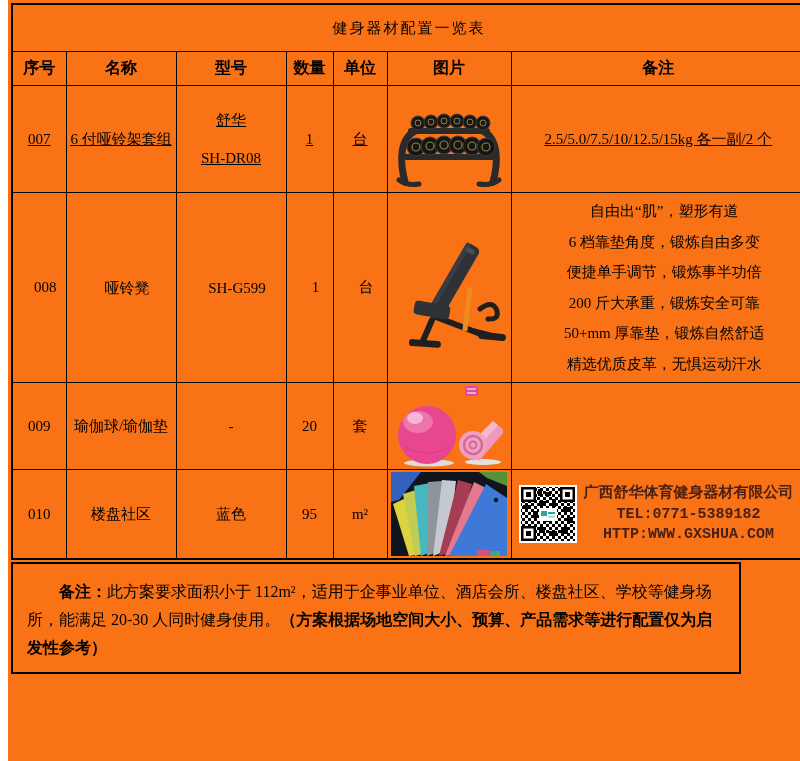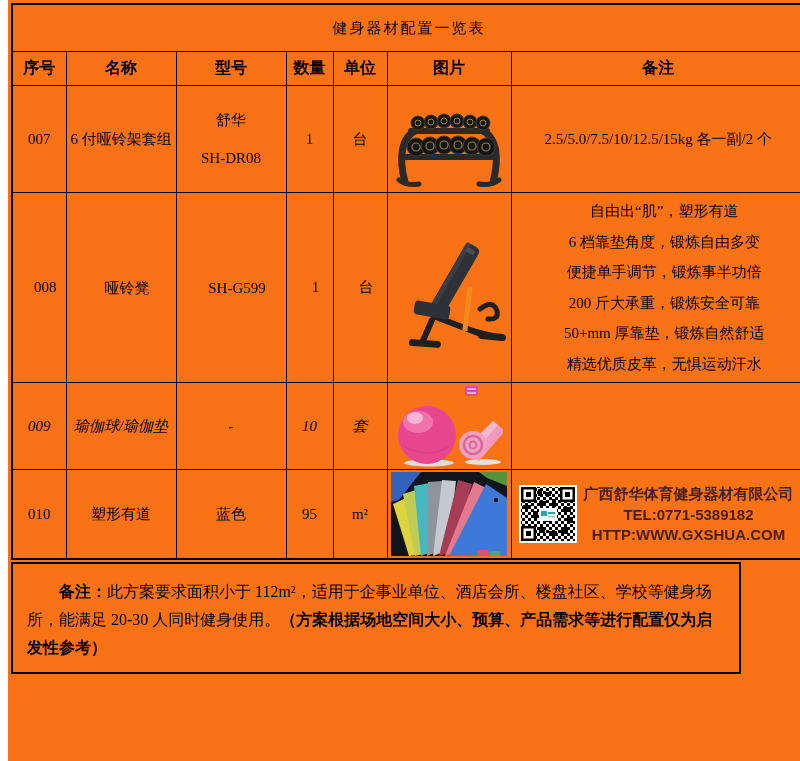--- a/index.html
+++ b/index.html
@@ -15,35 +15,35 @@
   table.main td, table.main th {
     border:1px solid #000; text-align:center; vertical-align:middle;
     font-size:15px; font-weight:normal; padding:0; overflow:hidden;
   }
   .title-cell {
     height:46px; font-family:"Liberation Sans","DejaVu Sans",sans-serif;
     font-weight:bold; font-size:26px; letter-spacing:2px;
   }
   tr.r-head th { height:33px; font-weight:bold; font-size:16px; }
   tr.r0 td { height:84px; }
-  tr.r1 td { height:106px; }
+  tr.r1 td { height:106px;text-decoration:underline; }
   tr.r2 td { height:186px;padding-left:12px; }
-  tr.r3 td { height:86px;font-style:italic; }
+  tr.r3 td { height:86px; }
   tr.r4 td { height:88px; }
   .name-cell { padding:0 10px; line-height:38px; word-break:break-all; }
   .model-cell div { line-height:38px; }
   .remark { text-align:left; padding:0 8px; }
   tr.r0 .remark { vertical-align:top; padding-top:4px; line-height:26px; }
   tr.r2 .remark { vertical-align:top; padding-top:3px; }
   tr.r2 .remark div { line-height:30.5px; white-space:nowrap; }
   .img-cell svg { display:block; margin:0 auto; }
   .company { display:flex; align-items:center; gap:7px; padding:0 2px 0 7px; }
   .company-col { display:flex; flex-direction:column; }
   .company-col div {
-    font-family:Liberation Sans, sans-serif; font-weight:bold;
+    font-family:Liberation Mono, monospace; font-weight:bold;
     white-space:nowrap;
   }
   .company-name { font-size:15px; line-height:22px; }
   .company-tel, .company-web { font-size:15px; line-height:20px; }
   .footer-box {
     width:730px; box-sizing:border-box; border:2px solid #000; margin-top:2px;
     min-height:86px; padding:14px 14px 10px 14px; font-size:16px; line-height:28px;
   }
   .footer-box p { margin:0; text-indent:2em; text-align:left; }
   .fb-bold { font-weight:bold; }
@@ -174,21 +174,21 @@
         <div>精选优质皮革，无惧运动汗水</div>
       </td>
     </tr>
 
     <tr class="r3">
       <td>009</td>
       <td class="name-cell">瑜伽球/瑜伽垫</td>
       <td class="model-cell">
         <div>-</div>
       </td>
-      <td>10</td>
+      <td>20</td>
       <td>套</td>
       <td class="img-cell">
         <svg width="108" height="82" viewBox="0 0 108 82">
           <rect x="70" y="1" width="13" height="10" rx="1.5" fill="#df4a9d"></rect>
           <rect x="72" y="3" width="9" height="2" fill="#f2a7d0"></rect>
           <rect x="72" y="7" width="9" height="2" fill="#f2a7d0"></rect>
           <ellipse cx="34" cy="78" rx="25" ry="3.5" fill="#dcdcdc"></ellipse>
           <circle cx="32" cy="50" r="29" fill="#e8468f"></circle>
           <ellipse cx="23" cy="37" rx="15" ry="11" fill="#f07db2" opacity="0.85"></ellipse>
           <ellipse cx="20" cy="33" rx="8" ry="6" fill="#f9bcd8" opacity="0.9"></ellipse>
@@ -199,21 +199,21 @@
           <circle cx="78" cy="60" r="14" fill="#f0a0c2"></circle>
           <circle cx="78" cy="60" r="9" fill="none" stroke="#d56a98" stroke-width="2.5"></circle>
           <circle cx="78" cy="60" r="3.5" fill="none" stroke="#d56a98" stroke-width="2"></circle>
         </svg>
       </td>
       <td class="remark"></td>
     </tr>
 
     <tr class="r4">
       <td>010</td>
-      <td class="name-cell">塑形有道</td>
+      <td class="name-cell">楼盘社区</td>
       <td class="model-cell">
         <div>蓝色</div>
       </td>
       <td>95</td>
       <td>m²</td>
       <td class="img-cell">
         <svg width="116" height="84" viewBox="0 0 116 84">
           <rect x="0" y="0" width="116" height="84" fill="#10141c"></rect>
           <polygon points="0,0 30,0 8,28 0,30" fill="#3a6fd8" opacity="0.85"></polygon>
           <polygon points="88,0 116,0 116,14 96,6" fill="#5f9e3f" opacity="0.9"></polygon>

